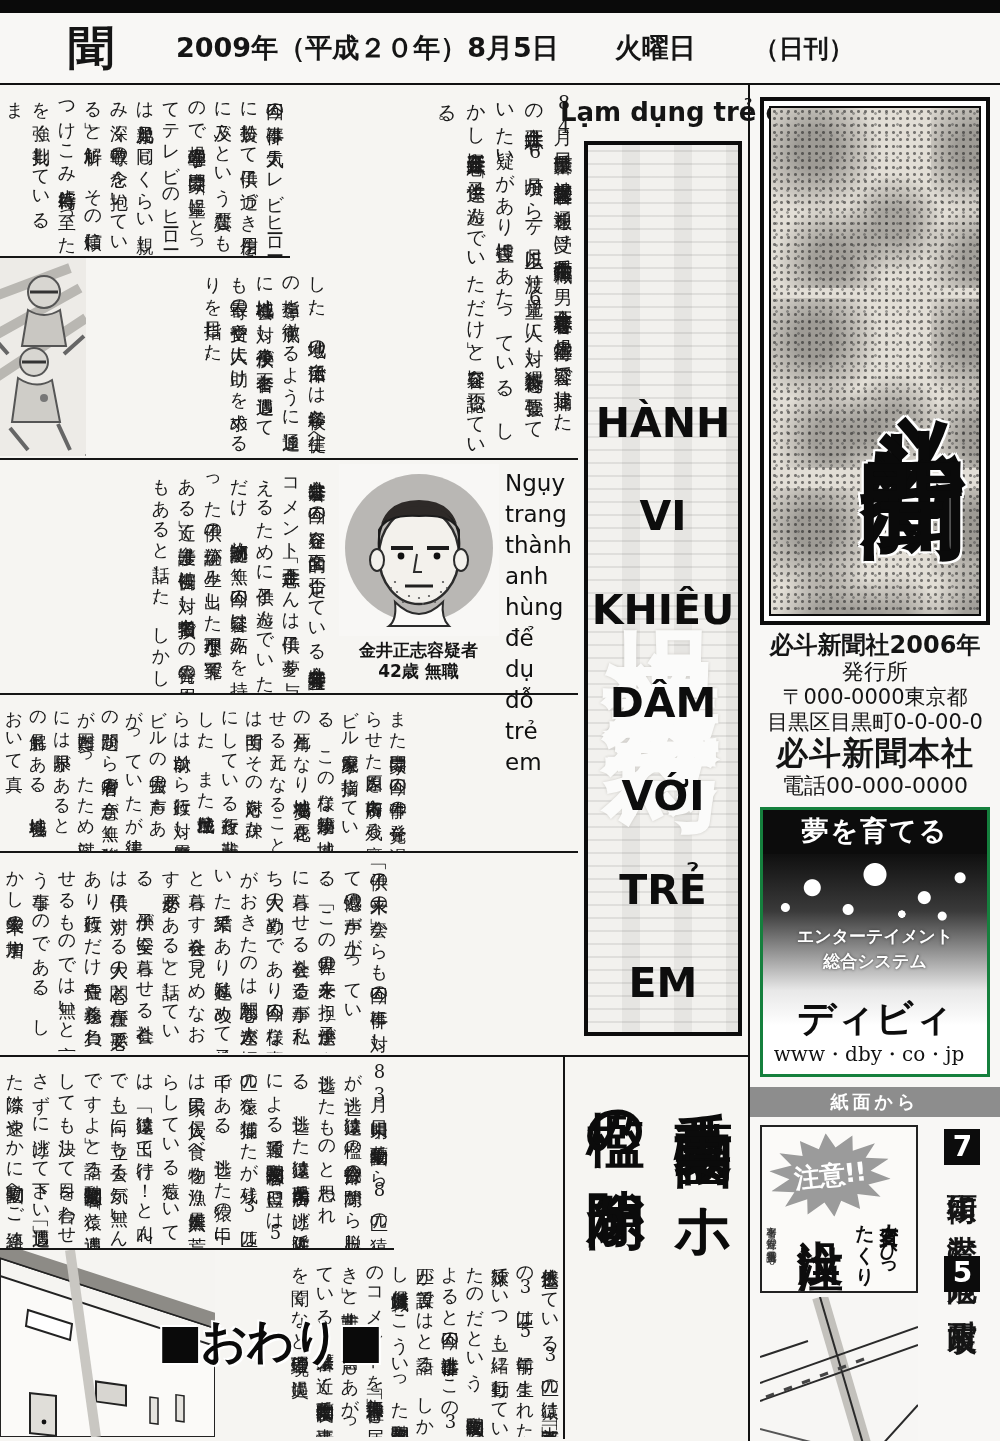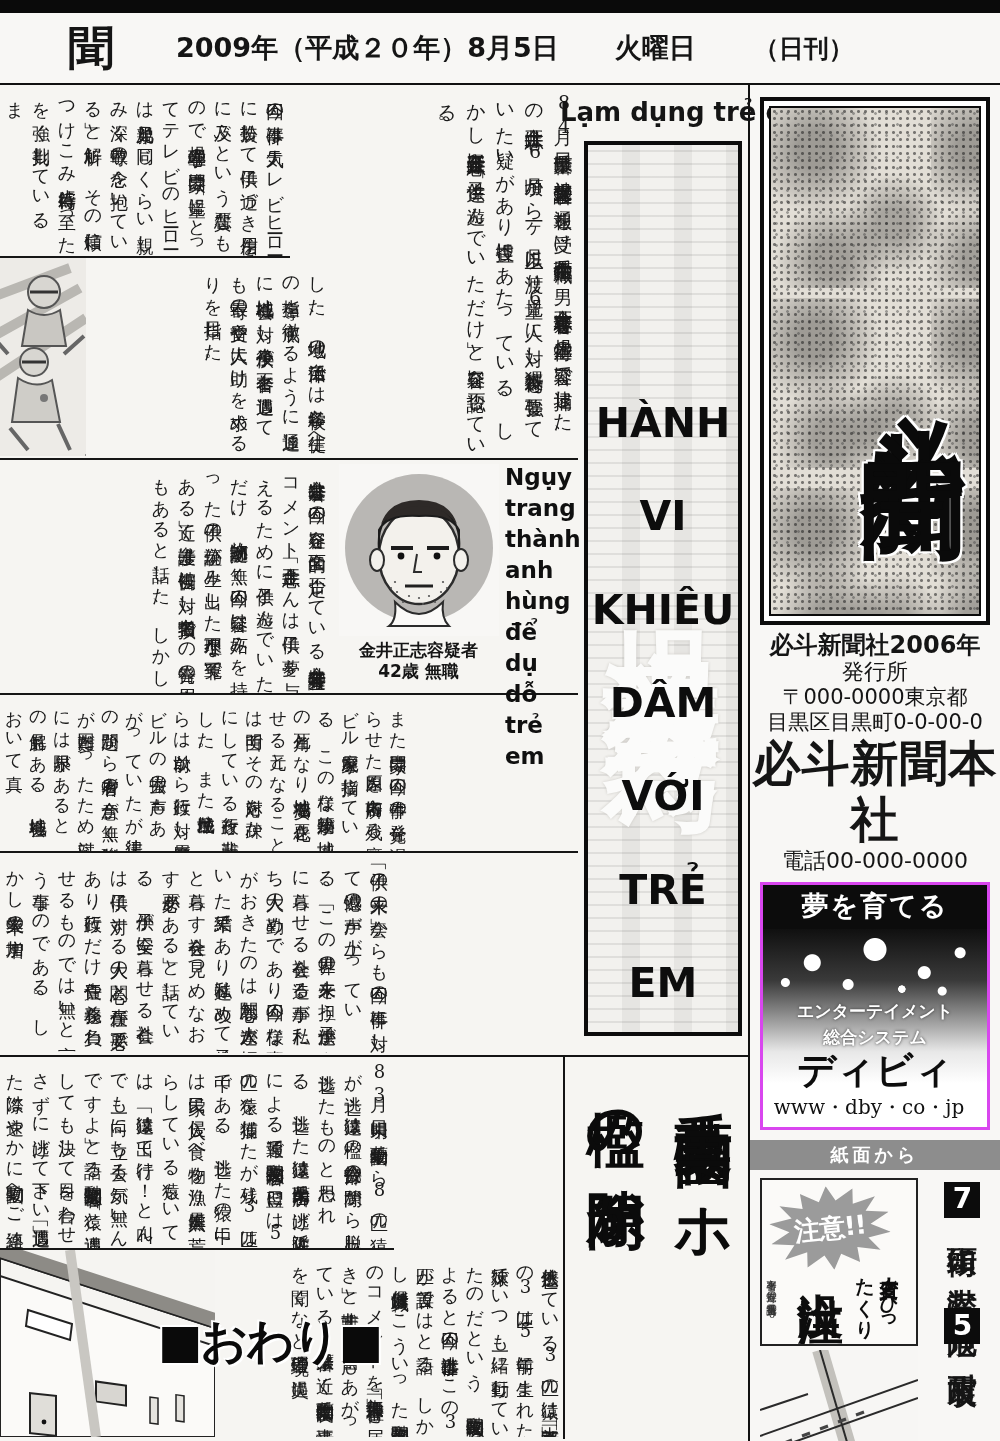--- a/index.html
+++ b/index.html
@@ -41,21 +41,21 @@
   .p2box { height:173px; border-bottom:2px solid #161616; padding:4px 2px; }
   .muni-row { height:198px; display:flex; }
   .hero-illo { width:86px; height:100%; border-right:1px solid #999; background:#eceae6; }
   .p3box { width:246px; height:100%; padding:6px 2px; }
   .p1box { width:246px; height:100%; font-size:19px; line-height:29px; padding:6px 0; }
 
   .row2 { height:235px; display:flex; border-bottom:2px solid #161616; }
   .p4box { width:332px; height:100%; padding:6px 2px; }
   .portrait-box { width:173px; height:100%; padding-top:4px; text-align:center; }
   .portrait-cap { font-family:"DejaVu Sans","Liberation Sans",sans-serif; font-weight:bold; font-size:17px; line-height:1.25; }
-  .viet-side { width:73px; padding-top:2px; font-family:"DejaVu Sans","Liberation Sans",sans-serif; font-weight:bold; font-size:23px; line-height:31px; color:#101010; }
+  .viet-side { width:73px; padding-top:8px; font-family:"DejaVu Sans","Liberation Sans",sans-serif; font-weight:normal; font-size:23px; line-height:31px; color:#101010; }
 
   .row3 { height:158px; border-bottom:2px solid #161616; }
   .p56box { height:100%; font-size:17.5px; line-height:24px; padding:4px 2px; }
   .row4 { height:200px; }
   .p7box { height:100%; padding:5px 2px; }
 
   
   .viet-top-label { font-family:"DejaVu Sans","Liberation Sans",sans-serif; font-weight:bold; font-size:26px; padding:12px 0 0 0; white-space:nowrap; margin-left:-18px; }
   .abuse-box {
     position:absolute; left:6px; top:56px; width:158px; height:895px;
@@ -118,43 +118,43 @@
   .masthead-title {
     position:absolute; inset:0; writing-mode:vertical-rl; text-orientation:upright;
     font-size:104px; font-weight:bold; color:#0a0a0a; text-align:center;
     line-height:130px; letter-spacing:16px;
     text-shadow:0 0 2px #fff, 2px 0 0 #fff, -2px 0 0 #fff, 0 2px 0 #fff, 0 -2px 0 #fff, 2px 2px 0 #fff, -2px -2px 0 #fff, 2px -2px 0 #fff, -2px 2px 0 #fff;
   }
   .pub-block { text-align:center; font-family:"DejaVu Sans","Liberation Sans",sans-serif; line-height:1.18; }
   .pub-line1 { font-size:24px; font-weight:bold; }
   .pub-line2 { font-size:22px; }
   .pub-line3, .pub-line4 { font-size:21px; }
-  .pub-company { font-size:48px; font-weight:bold; letter-spacing:1px; }
+  .pub-company { font-size:32px; font-weight:bold; letter-spacing:1px; }
   .pub-phone { font-size:22px; }
 
-  .dby-ad { margin:8px 10px 0 10px; border:3px solid #d946ef; background:#bef264; }
+  .dby-ad { margin:8px 10px 0 10px; border:3px solid #15803d; background:#bef264; }
   .dby-slogan { background:#0c0c0c; color:#fff; font-family:"DejaVu Sans","Liberation Sans",sans-serif; font-weight:bold; font-size:27px; text-align:center; padding:3px 0 5px 0; letter-spacing:2px; }
   .dby-body {
     text-align:center; position:relative; padding-top:4px;
     background:linear-gradient(180deg,#101010 0%, #3a3a3a 26%, #9a9a9a 46%, #e8e8e8 62%, #fff 78%);
   }
   .dby-dots { height:66px;
     background-image:
       radial-gradient(circle 9px at 22% 45%, #fff 8px, rgba(0,0,0,0) 9px),
       radial-gradient(circle 12px at 50% 25%, #fff 11px, rgba(0,0,0,0) 12px),
       radial-gradient(circle 7px at 72% 60%, #fff 6px, rgba(0,0,0,0) 7px),
       radial-gradient(circle 6px at 88% 30%, #fff 5px, rgba(0,0,0,0) 6px),
       radial-gradient(circle 5px at 10% 75%, #fff 4px, rgba(0,0,0,0) 5px),
       radial-gradient(circle 6px at 38% 78%, #fff 5px, rgba(0,0,0,0) 6px),
       radial-gradient(circle 4px at 62% 85%, #fff 3.5px, rgba(0,0,0,0) 4px),
       radial-gradient(circle 5px at 80% 88%, #fff 4px, rgba(0,0,0,0) 5px);
   }
   .dby-ent { color:#fff; font-family:"DejaVu Sans","Liberation Sans",sans-serif; font-weight:bold; font-size:17px; line-height:1.5; text-shadow:0 0 3px #333; }
   .dby-brand { font-family:"DejaVu Sans","Liberation Sans",sans-serif; font-weight:bold; font-size:64px; line-height:1.05; color:#0d0d0d; letter-spacing:6px; }
-  .dby-kana { font-family:"DejaVu Sans","Liberation Sans",sans-serif; font-weight:bold; font-size:38px; line-height:1.1; color:#0d0d0d; }
+  .dby-kana { font-family:"DejaVu Sans","Liberation Sans",sans-serif; font-weight:bold; font-size:38px; line-height:1.1; color:#0d0d0d;margin-top:23px; }
   .dby-url { font-size:20px; padding:2px 12px 6px 0; color:#111; }
 
   .paper-digest-bar { margin:10px 0 0 0; background:#8d8d8d; color:#fff; font-family:"DejaVu Sans","Liberation Sans",sans-serif; font-weight:bold; font-size:18px; text-align:center; padding:3px 0; letter-spacing:4px; }
   .digest { display:flex; height:262px; }
   .poster-wrap { width:172px; padding:8px 4px 0 10px; }
   .poster { border:2px solid #222; height:168px; position:relative; background:#fbfaf8; overflow:hidden; }
   .burst {
     position:absolute; left:8px; top:6px; width:120px; height:84px;
     background:#9b9b9b; display:flex; align-items:center; justify-content:center;
     clip-path:polygon(50% 0%,57% 18%,72% 6%,71% 24%,90% 18%,81% 34%,100% 38%,84% 50%,100% 62%,81% 66%,90% 82%,71% 76%,72% 94%,57% 82%,50% 100%,43% 82%,28% 94%,29% 76%,10% 82%,19% 66%,0% 62%,16% 50%,0% 38%,19% 34%,10% 18%,29% 24%,28% 6%,43% 18%);

